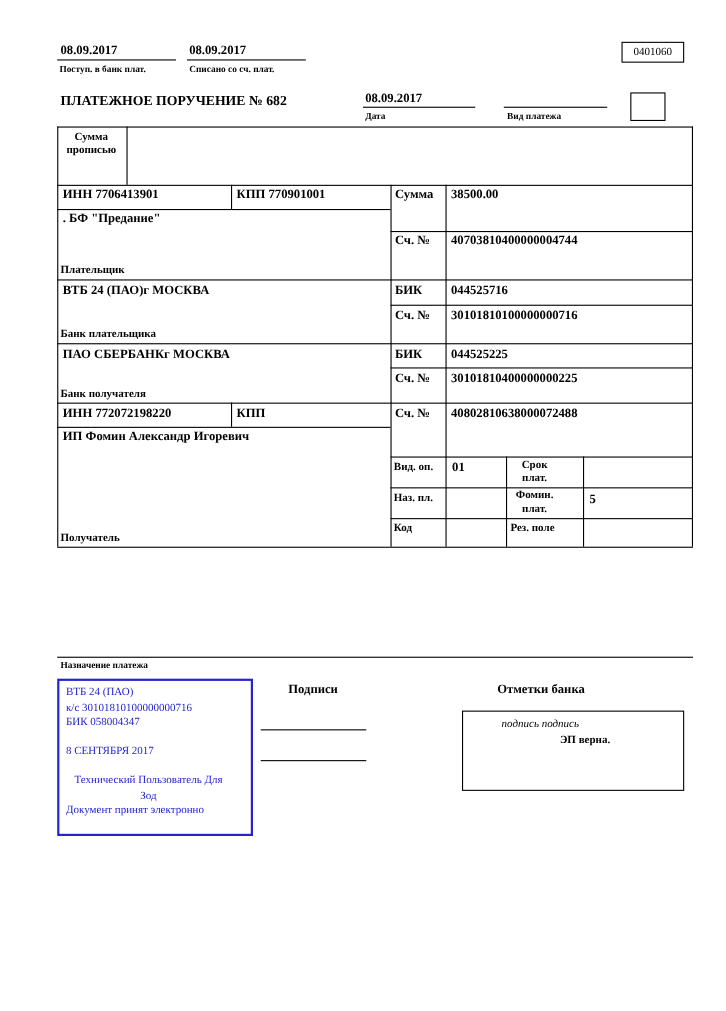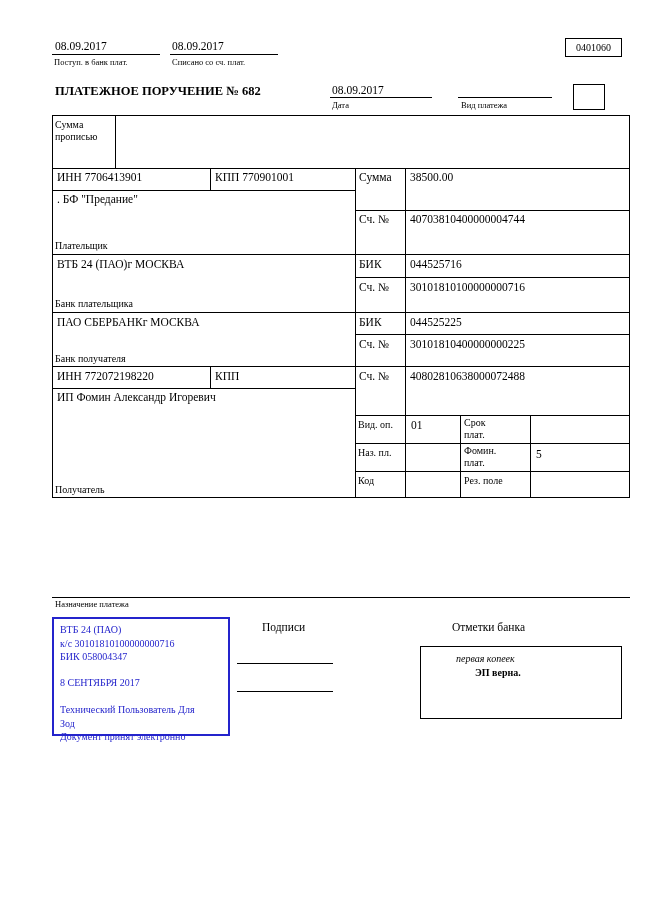--- a/index.html
+++ b/index.html
@@ -1,45 +1,45 @@
 <!DOCTYPE html>
 <html><head>
 <meta charset="utf-8">
 <style>
   * { margin:0; padding:0; box-sizing:border-box; }
   html,body { background:#ffffff; }
   .page {
     position:relative; width:660px; height:919px; background:#fff;
     font-family:"Liberation Serif","DejaVu Serif",serif; color:#000; overflow:hidden;
   }
-  .t { position:absolute; white-space:nowrap; line-height:1.15; font-size:11.5px; }
-  .wrap { white-space:normal; }
+  .t { position:absolute; white-space:nowrap; line-height:1.15; font-size:11.5px;font-weight:bold; }
+  .wrap { white-space:normal;text-align:center; }
   .fs8  { font-size:8.5px; }
   .fs10 { font-size:10px; }
   .fs12b { font-size:12.5px; font-weight:bold;text-align:center; }
   .amt  { font-size:12px; }
   .hl { position:absolute; height:1px; background:#000; }
   .vl { position:absolute; width:1px; background:#000; }
   .box { position:absolute; border:1px solid #000; }
   .formcode { display:flex; align-items:center; justify-content:center; font-size:10px; }
   .stamp {
-    position:absolute; left:52px; top:617px; width:178px; height:119px;
+    position:absolute; left:52px; top:617px; width:178px; height:143px;
     border:2px solid #2424cc; color:#2424cc; font-size:10px; line-height:13.5px;
     padding:4px 6px;
   }
   .stamp .gap12 { margin-top:12px; }
   .stamp .gap14 { margin-top:14px; }
   .esign {
     position:absolute; left:420px; top:646px; width:202px; height:73px;
     border:1px solid #000; font-size:10px; line-height:14px; padding-top:5px;
   }
   .esign .center { text-align:center; font-weight:bold; }
   .esign .name { margin-left:8px; }
   .esign .role { margin-left:35px; font-style:italic; }
-  .esign .status { margin-left:54px; font-weight:bold;font-family:Liberation Serif, serif; }
+  .esign .status { margin-left:88px; font-weight:bold;font-family:Liberation Serif, serif; }
 </style>
 </head>
 <body>
 
 <div class="page">
 
   <div class="t" style="left:55px;top:40px">08.09.2017</div>
   <div class="hl" style="left:52px;top:54px;width:108px"></div>
   <div class="t fs8" style="left:54px;top:58px">Поступ. в банк плат.</div>
 
@@ -137,17 +137,17 @@
     <div class="gap14 wrap" style="width:150px">Технический Пользователь Для Зод</div>
     <div>Документ принят электронно</div>
   </div>
 
   <div class="t" style="left:262px;top:621px">Подписи</div>
   <div class="hl" style="left:237px;top:663px;width:96px"></div>
   <div class="hl" style="left:237px;top:691px;width:96px"></div>
 
   <div class="t" style="left:452px;top:621px">Отметки банка</div>
   <div class="esign">
-    <div class="role">первая копеек</div>
+    <div class="role">подпись подпись</div>
     <div class="status">ЭП верна.</div>
   </div>
 
 </div>
 
 </body></html>

